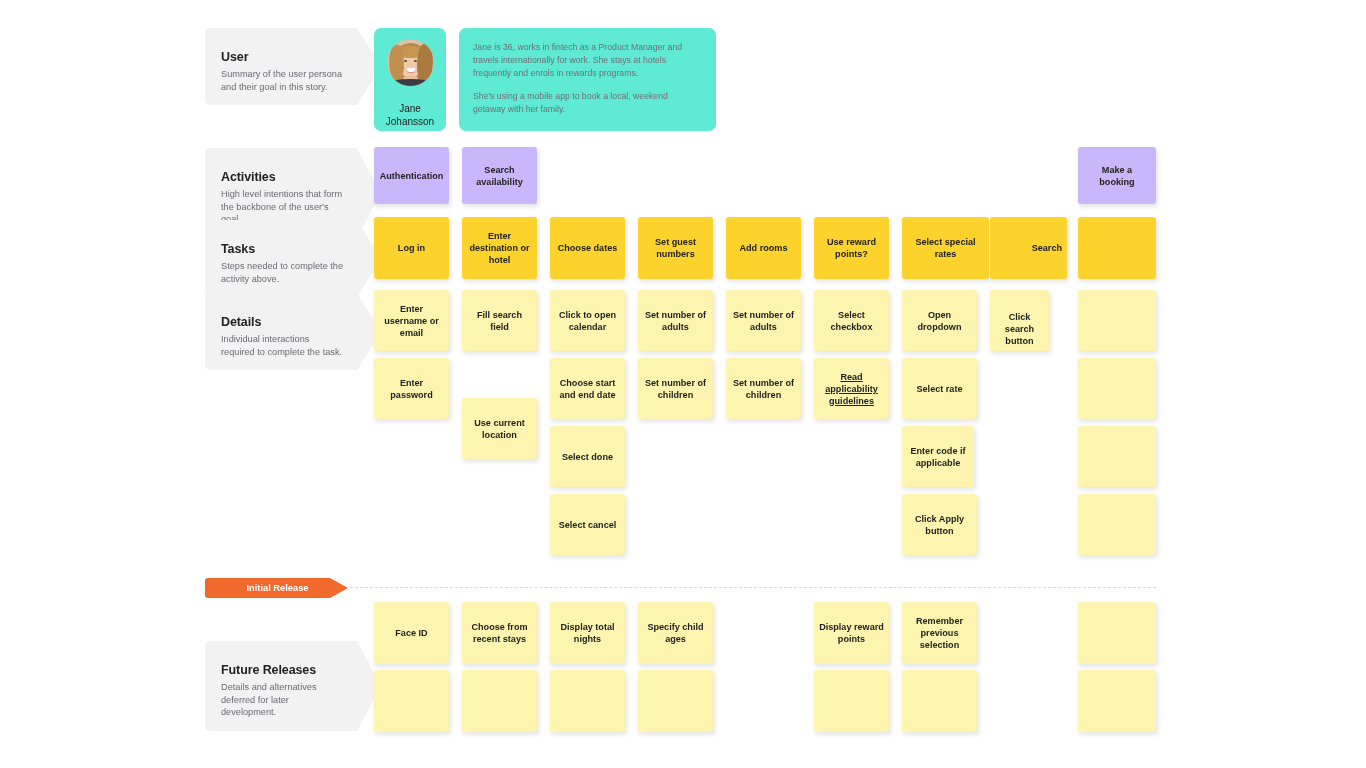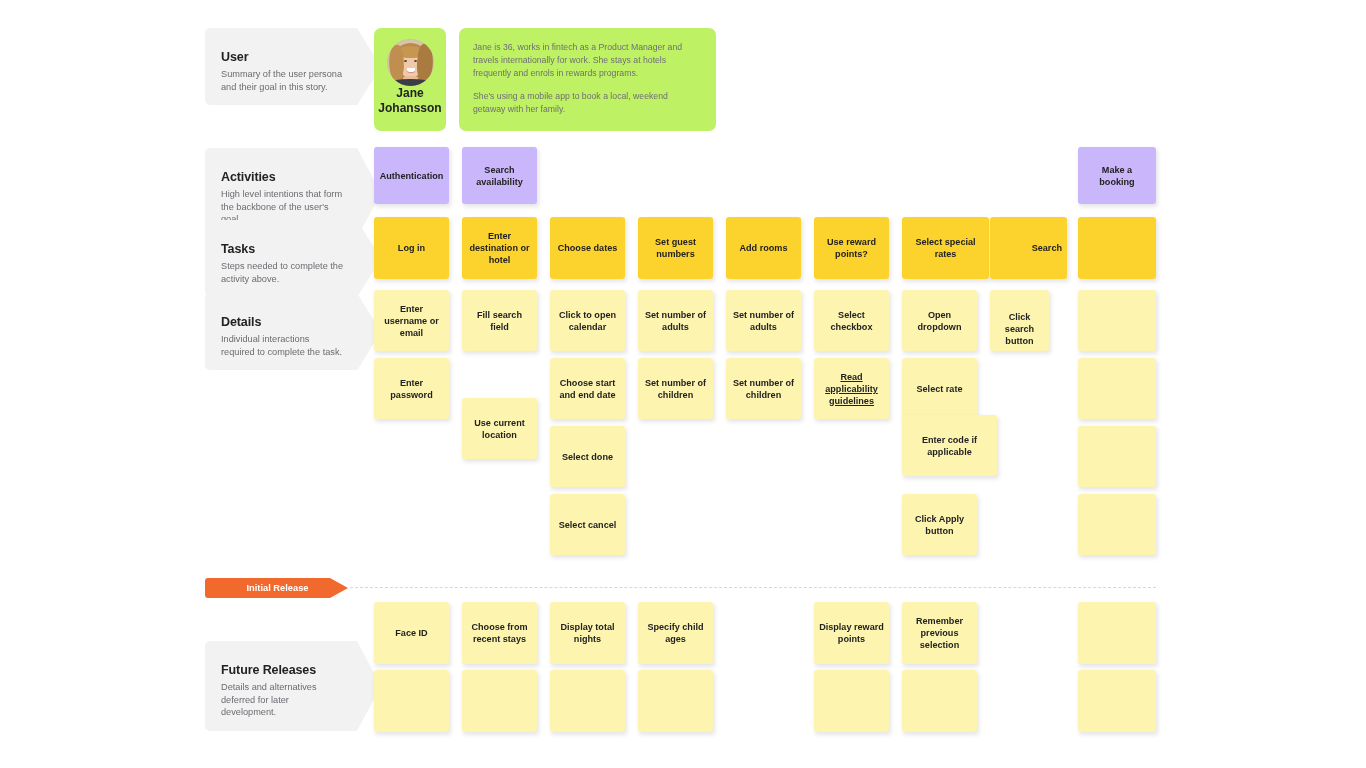--- a/index.html
+++ b/index.html
@@ -40,21 +40,21 @@
   }
   .row-label .rl-sub {
     font-size: 9.2px;
     line-height: 1.38;
     color: #6b6b70;
   }
 
   
   .persona-card {
     position: absolute;
-    background: #bef264;
+    background: #5eead4;
     border-radius: 7px;
   }
   #persona-avatar-card {
     left: 374px; top: 28px; width: 72px; height: 103px;
     display: flex; flex-direction: column;
     align-items: center; justify-content: flex-start;
     padding-top: 11px;
   }
   .avatar {
     width: 47px; height: 47px; border-radius: 50%;
@@ -78,23 +78,23 @@
   .av-eyeL { left:17px; } .av-eyeR { left:27px; }
   .av-smile { position:absolute; left:20px; top:29px; width:8px; height:4px;
     background:#ffffff; border-radius:0 0 50% 50%;
     box-shadow: 0 1px 0 #d98f84; }
   .av-neck { position:absolute; left:16px; top:37px; width:15px; height:11px;
     background:#e9bd99; border-radius:30%; }
   .av-shoulder { position:absolute; left:3px; bottom:0; width:41px; height:7px;
     background:#3c3c44; border-radius:50% 50% 0 0; }
 
   .persona-name {
-    margin-top: 0;
-    font-size: 12px;
-    font-weight: bold;
+    margin-top: 17px;
+    font-size: 10px;
+    font-weight: normal;
     color: #222222;
     text-align: center;
     line-height: 1.28;
   }
   #persona-desc-card {
     left: 459px; top: 28px; width: 257px; height: 103px;
     padding: 13px 15px 0 14px;
   }
   .persona-desc-p {
     font-size: 8.7px;
@@ -281,21 +281,21 @@
       </div>
       <div class="card detail" style="left: 814px; top: 358px; width: 75px; height: 61px; text-decoration: underline;">
         <span>Read applicability guidelines</span>
       </div>
       <div class="card detail" style="left: 902px; top: 290px; width: 75px; height: 61px;">
         <span>Open dropdown</span>
       </div>
       <div class="card detail" style="left: 902px; top: 358px; width: 75px; height: 61px;">
         <span>Select rate</span>
       </div>
-      <div class="card detail" style="left: 902px; top: 415px; width: 95px; height: 61px;">
+      <div class="card detail" style="left: 902px; top: 426px; width: 72px; height: 61px;">
         <span>Enter code if applicable</span>
       </div>
       <div class="card detail" style="left: 902px; top: 494px; width: 75px; height: 61px;">
         <span>Click Apply button</span>
       </div>
       <div class="card detail" style="left: 990px; top: 290px; width: 59px; height: 61px; align-items: flex-end;">
         <span>Click search button</span>
       </div>
       <div class="card detail" style="left: 1078px; top: 290px; width: 78px; height: 61px;">
         <span></span>

